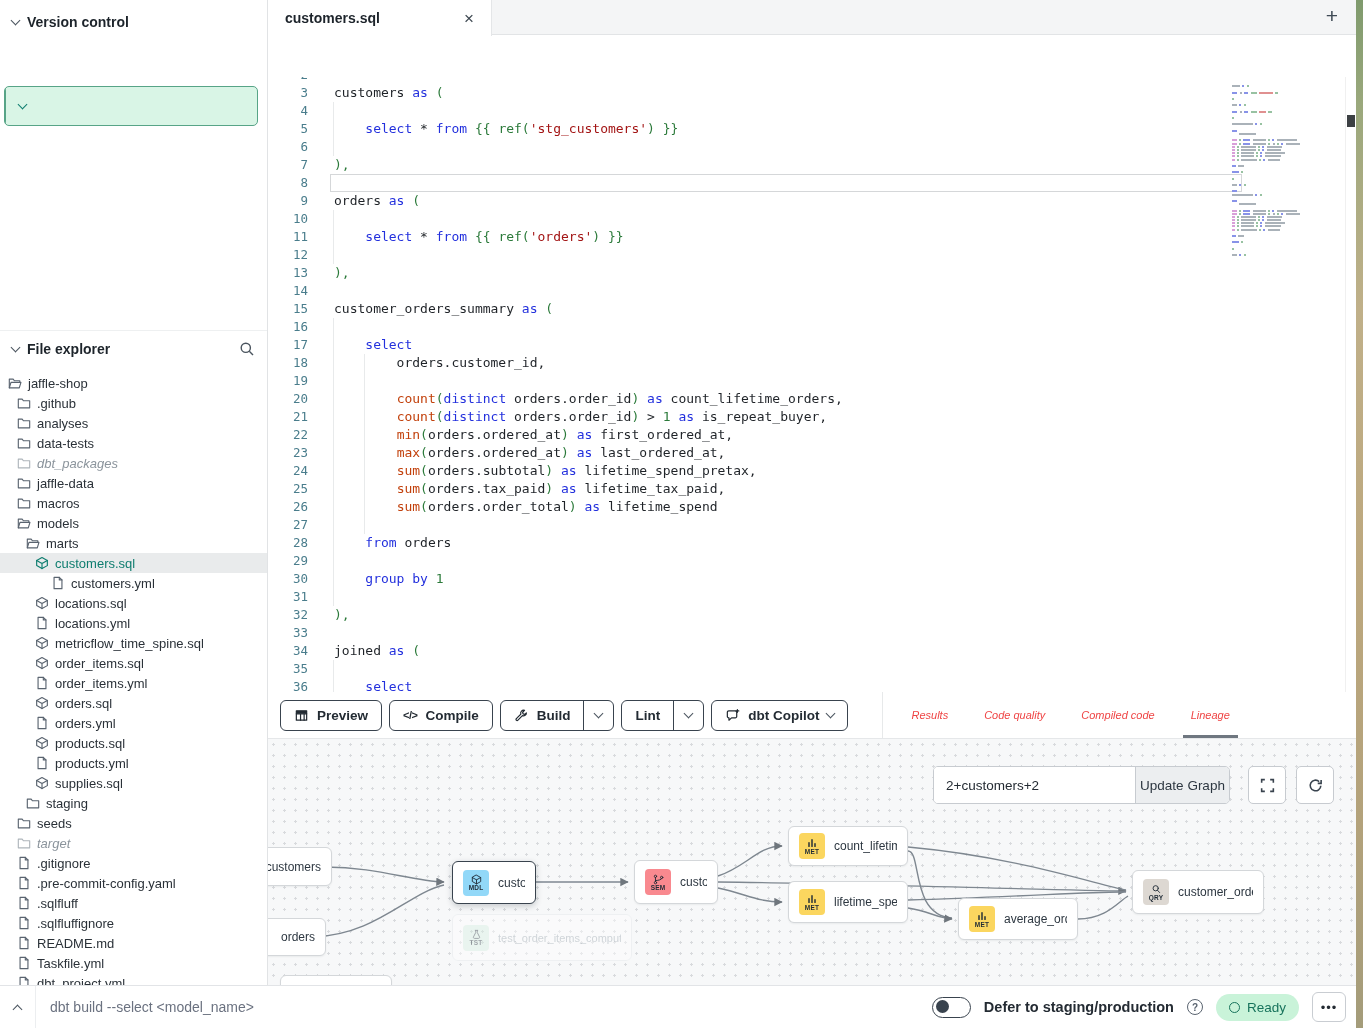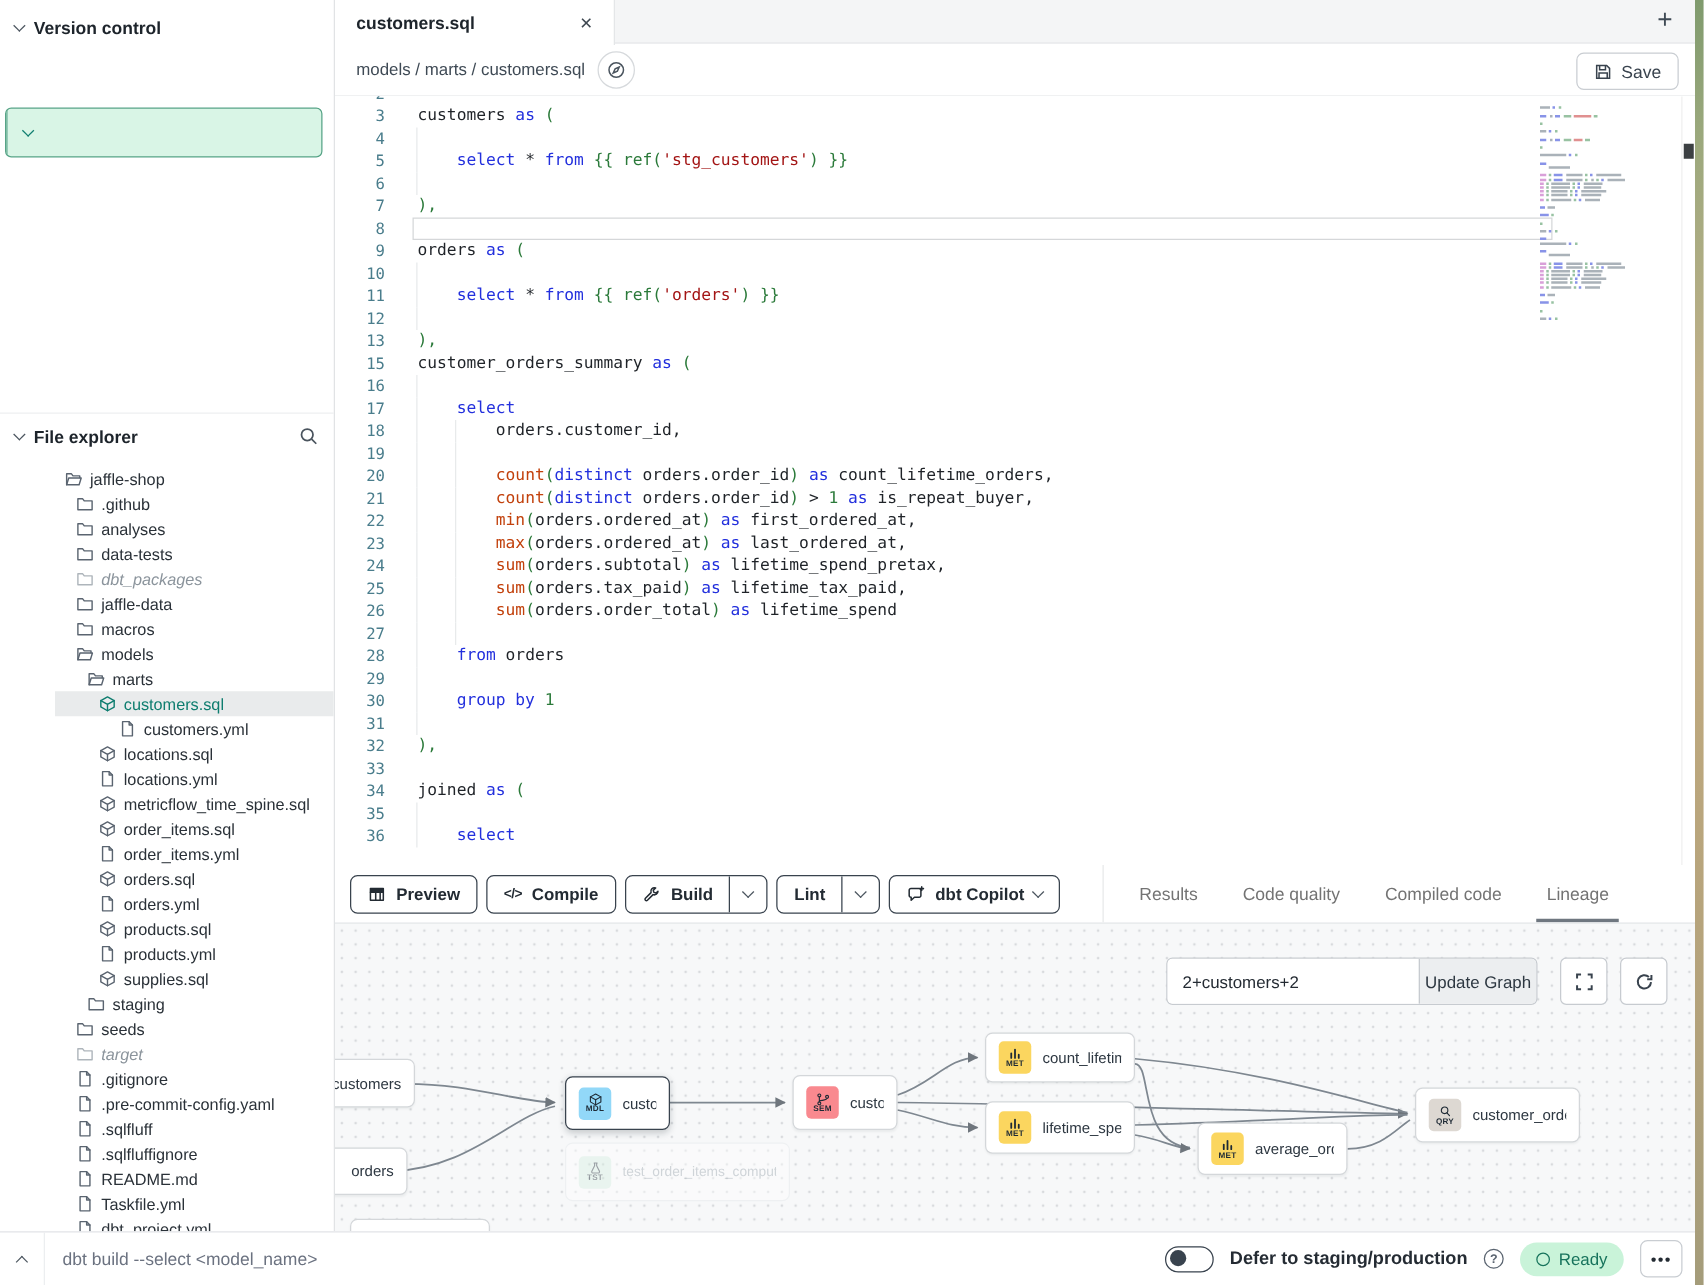--- a/index.html
+++ b/index.html
@@ -14,21 +14,21 @@
   .change-branch { color:#0e7d6f; font-size:13px; font-weight:600; cursor:pointer; margin-right:10px; }
   .vc-head { display:flex; align-items:center; gap:8px; padding:14px 12px 8px 12px; }
   .sec-title { font-size:14px; font-weight:700; color:#1d242b; }
   .pr-btn { position:absolute; left:4px; top:86px; width:254px; height:40px; display:flex; background:#d9f5e6; border:1px solid #57a487; border-radius:5px; overflow:hidden; cursor:pointer; }
   .pr-btn .main { flex:1; display:flex; align-items:center; gap:9px; padding:0 11px; color:#163a31; font-size:13.5px; font-weight:500; white-space:nowrap; overflow:hidden; }
   .pr-btn .split { width:33px; border-left:1px solid #57a487; display:flex; align-items:center; justify-content:center; }
 
   .fe { position:absolute; left:0; top:330px; width:100%; border-top:1px solid #eef0f1; }
   .fe-head { display:flex; align-items:center; gap:8px; padding:10px 12px 8px 12px; }
   .fe-head .spacer { flex:1; }
-  #tree { height:623px; overflow:hidden; padding-top:8px;margin-left:44px; }
+  #tree { height:623px; overflow:hidden; padding-top:8px; }
   .trow { height:20px; display:flex; align-items:center; gap:6px; font-size:13px; color:#2a3138; cursor:pointer; white-space:nowrap; }
   .trow .ticon { flex:0 0 14px; height:14px; display:flex; align-items:center; color:#5a6470; }
   .trow.dim { color:#8b949c; font-style:italic; }
   .trow.dim .ticon { color:#aeb5bb; }
   .trow.selected { background:#e9ebec; color:#0e7d6f; }
   .trow.selected .ticon { color:#0e7d6f; }
 
   
   .chev { display:inline-block; width:7px; height:7px; border-right:1.6px solid #4a545e; border-bottom:1.6px solid #4a545e; transform:rotate(45deg); margin-top:-3px; }
   .chev.up { transform:rotate(-135deg); margin-top:4px; }
@@ -63,21 +63,21 @@
   #ed-scroll { position:absolute; left:1077px; top:0; width:10px; height:615px; border-left:1px solid #f0f0f0; }
   #ed-thumb { position:absolute; left:1px; top:38px; width:8px; height:12px; background:#3c4043; }
 
   
   #actionbar { position:absolute; left:0; top:692px; width:100%; height:46px; background:#fff; display:flex; align-items:center; }
   .abtns { display:flex; gap:7px; padding-left:12px; align-items:center; }
   .abtn { height:31px; display:flex; align-items:stretch; border:1px solid #39434e; border-radius:6px; background:#fff; overflow:hidden; cursor:pointer; }
   .abtn .lbl { display:flex; align-items:center; gap:8px; padding:0 13px; font-size:13.5px; font-weight:600; color:#232b33; }
   .abtn .drop { width:30px; border-left:1px solid #39434e; display:flex; align-items:center; justify-content:center; }
   .ptabs { margin-left:34px; align-self:stretch; display:flex; align-items:stretch; gap:36px; border-left:1px solid #e7e9ea; padding-left:28px; }
-  .ptab { display:flex; align-items:center; font-size:14px; color:#737373; cursor:pointer; position:relative; }
+  .ptab { display:flex; align-items:center; font-size:11px; color:#ef4444; cursor:pointer; position:relative;font-style:italic; }
   .ptab.active::after { content:""; position:absolute; left:-8px; right:-8px; bottom:0; height:3px; background:#6f7780; }
 
   
   #lineage { position:absolute; left:0; top:738px; width:100%; height:247px; background:#f7f8f9; border-top:1px solid #e5e7e9; overflow:hidden;
              background-image:radial-gradient(circle, #d8dadd 1px, transparent 1.3px); background-size:11px 11px; }
   #lin-svg { position:absolute; left:0; top:0; z-index:1; }
   .lnode { position:absolute; background:#fff; border:1px solid #d4d7da; border-radius:6px; display:flex; align-items:center; gap:9px; padding:0 10px; z-index:2; box-shadow:0 1px 2px rgba(20,30,40,.06); cursor:pointer; }
   .lnode .nlabel { font-size:12px; color:#2d3741; white-space:nowrap; overflow:hidden; }
   .lnode.right-align { justify-content:flex-end; }
   .lnode.selected { border:1.5px solid #39434e; box-shadow:0 2px 6px rgba(20,30,40,.22); }
@@ -412,51 +412,36 @@
 </div>
 
 <div id="main">
   <div class="tabstrip">
     <span class="tab-plus">+</span>
   </div>
   <div class="tab-active">
     <span class="ttl">customers.sql</span>
     <span class="tab-close">×</span>
   </div>
-  <div class="crumbbar">
-    <span class="crumb">models / marts / customers.sql</span>
-    <span class="compass-btn">
-      <svg class="ic" width="16" height="16" viewBox="0 0 16 16" fill="none" stroke="currentColor" stroke-width="1.2">
-        <circle cx="8" cy="8" r="5.8"></circle>
-          <path d="M10.4 5.6L8.9 8.9 5.6 10.4 7.1 7.1z"></path>
-      </svg>
-    </span>
-    <span class="save-btn">
-      <svg class="ic" width="15" height="15" viewBox="0 0 16 16" fill="none" stroke="#39434e" stroke-width="1.3">
-        <path d="M2.5 2.5h8.5l2.5 2.5v8.5H2.5z"></path>
-          <path d="M5 2.5v3.6h5V2.5 M4.5 13.5V9h7v4.5"></path>
-      </svg>
-      <span>Save</span>
-    </span>
-  </div>
 
   <div id="editor">
     <div id="code-lines">
         <div class="code-line"><span class="lnum">2</span><span class="lbody"></span></div>
         <div class="code-line"><span class="lnum">3</span><span class="lbody"><span class="tk-id">customers </span><span class="tk-kw">as</span><span class="tk-pn"> (</span></span></div>
         <div class="code-line"><span class="lnum">4</span><span class="lbody"><i class="guide" style="left: 3px;"></i></span></div>
         <div class="code-line"><span class="lnum">5</span><span class="lbody"><i class="guide" style="left: 3px;"></i><span class="tk-id">    </span><span class="tk-kw">select</span><span class="tk-id"> * </span><span class="tk-kw">from</span><span class="tk-pn"> {{ ref(</span><span class="tk-str">'stg_customers'</span><span class="tk-pn">) }}</span></span></div>
         <div class="code-line"><span class="lnum">6</span><span class="lbody"><i class="guide" style="left: 3px;"></i></span></div>
         <div class="code-line"><span class="lnum">7</span><span class="lbody"><span class="tk-pn">),</span></span></div>
         <div class="code-line cur"><span class="lnum">8</span><span class="lbody"></span></div>
         <div class="code-line"><span class="lnum">9</span><span class="lbody"><span class="tk-id">orders </span><span class="tk-kw">as</span><span class="tk-pn"> (</span></span></div>
         <div class="code-line"><span class="lnum">10</span><span class="lbody"><i class="guide" style="left: 3px;"></i></span></div>
         <div class="code-line"><span class="lnum">11</span><span class="lbody"><i class="guide" style="left: 3px;"></i><span class="tk-id">    </span><span class="tk-kw">select</span><span class="tk-id"> * </span><span class="tk-kw">from</span><span class="tk-pn"> {{ ref(</span><span class="tk-str">'orders'</span><span class="tk-pn">) }}</span></span></div>
         <div class="code-line"><span class="lnum">12</span><span class="lbody"><i class="guide" style="left: 3px;"></i></span></div>
         <div class="code-line"><span class="lnum">13</span><span class="lbody"><span class="tk-pn">),</span></span></div>
+        <div class="code-line"><span class="lnum">14</span><span class="lbody"></span></div>
         <div class="code-line"><span class="lnum">15</span><span class="lbody"><span class="tk-id">customer_orders_summary </span><span class="tk-kw">as</span><span class="tk-pn"> (</span></span></div>
         <div class="code-line"><span class="lnum">16</span><span class="lbody"><i class="guide" style="left: 3px;"></i></span></div>
         <div class="code-line"><span class="lnum">17</span><span class="lbody"><i class="guide" style="left: 3px;"></i><span class="tk-id">    </span><span class="tk-kw">select</span></span></div>
         <div class="code-line"><span class="lnum">18</span><span class="lbody"><i class="guide" style="left: 3px;"></i><i class="guide" style="left: 34.3px;"></i><span class="tk-id">        orders.customer_id,</span></span></div>
         <div class="code-line"><span class="lnum">19</span><span class="lbody"><i class="guide" style="left: 3px;"></i><i class="guide" style="left: 34.3px;"></i></span></div>
         <div class="code-line"><span class="lnum">20</span><span class="lbody"><i class="guide" style="left: 3px;"></i><i class="guide" style="left: 34.3px;"></i><span class="tk-id">        </span><span class="tk-fn">count</span><span class="tk-pn">(</span><span class="tk-kw">distinct</span><span class="tk-id"> orders.order_id</span><span class="tk-pn">)</span><span class="tk-id"> </span><span class="tk-kw">as</span><span class="tk-id"> count_lifetime_orders,</span></span></div>
         <div class="code-line"><span class="lnum">21</span><span class="lbody"><i class="guide" style="left: 3px;"></i><i class="guide" style="left: 34.3px;"></i><span class="tk-id">        </span><span class="tk-fn">count</span><span class="tk-pn">(</span><span class="tk-kw">distinct</span><span class="tk-id"> orders.order_id</span><span class="tk-pn">)</span><span class="tk-id"> &gt; </span><span class="tk-num">1</span><span class="tk-id"> </span><span class="tk-kw">as</span><span class="tk-id"> is_repeat_buyer,</span></span></div>
         <div class="code-line"><span class="lnum">22</span><span class="lbody"><i class="guide" style="left: 3px;"></i><i class="guide" style="left: 34.3px;"></i><span class="tk-id">        </span><span class="tk-fn">min</span><span class="tk-pn">(</span><span class="tk-id">orders.ordered_at</span><span class="tk-pn">)</span><span class="tk-id"> </span><span class="tk-kw">as</span><span class="tk-id"> first_ordered_at,</span></span></div>
         <div class="code-line"><span class="lnum">23</span><span class="lbody"><i class="guide" style="left: 3px;"></i><i class="guide" style="left: 34.3px;"></i><span class="tk-id">        </span><span class="tk-fn">max</span><span class="tk-pn">(</span><span class="tk-id">orders.ordered_at</span><span class="tk-pn">)</span><span class="tk-id"> </span><span class="tk-kw">as</span><span class="tk-id"> last_ordered_at,</span></span></div>
         <div class="code-line"><span class="lnum">24</span><span class="lbody"><i class="guide" style="left: 3px;"></i><i class="guide" style="left: 34.3px;"></i><span class="tk-id">        </span><span class="tk-fn">sum</span><span class="tk-pn">(</span><span class="tk-id">orders.subtotal</span><span class="tk-pn">)</span><span class="tk-id"> </span><span class="tk-kw">as</span><span class="tk-id"> lifetime_spend_pretax,</span></span></div>

